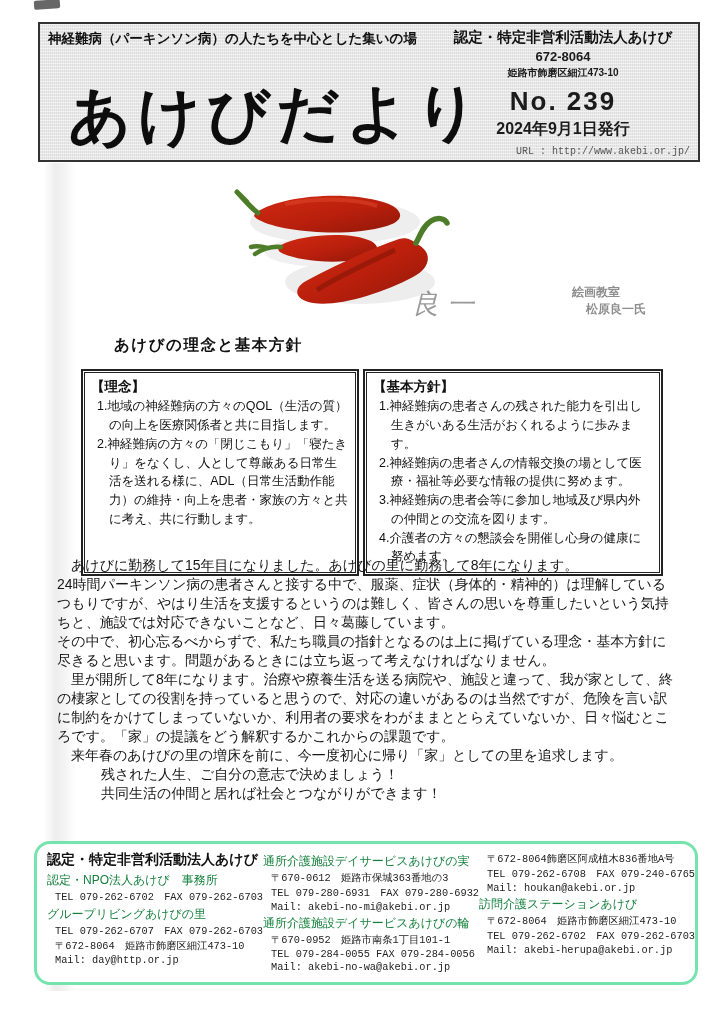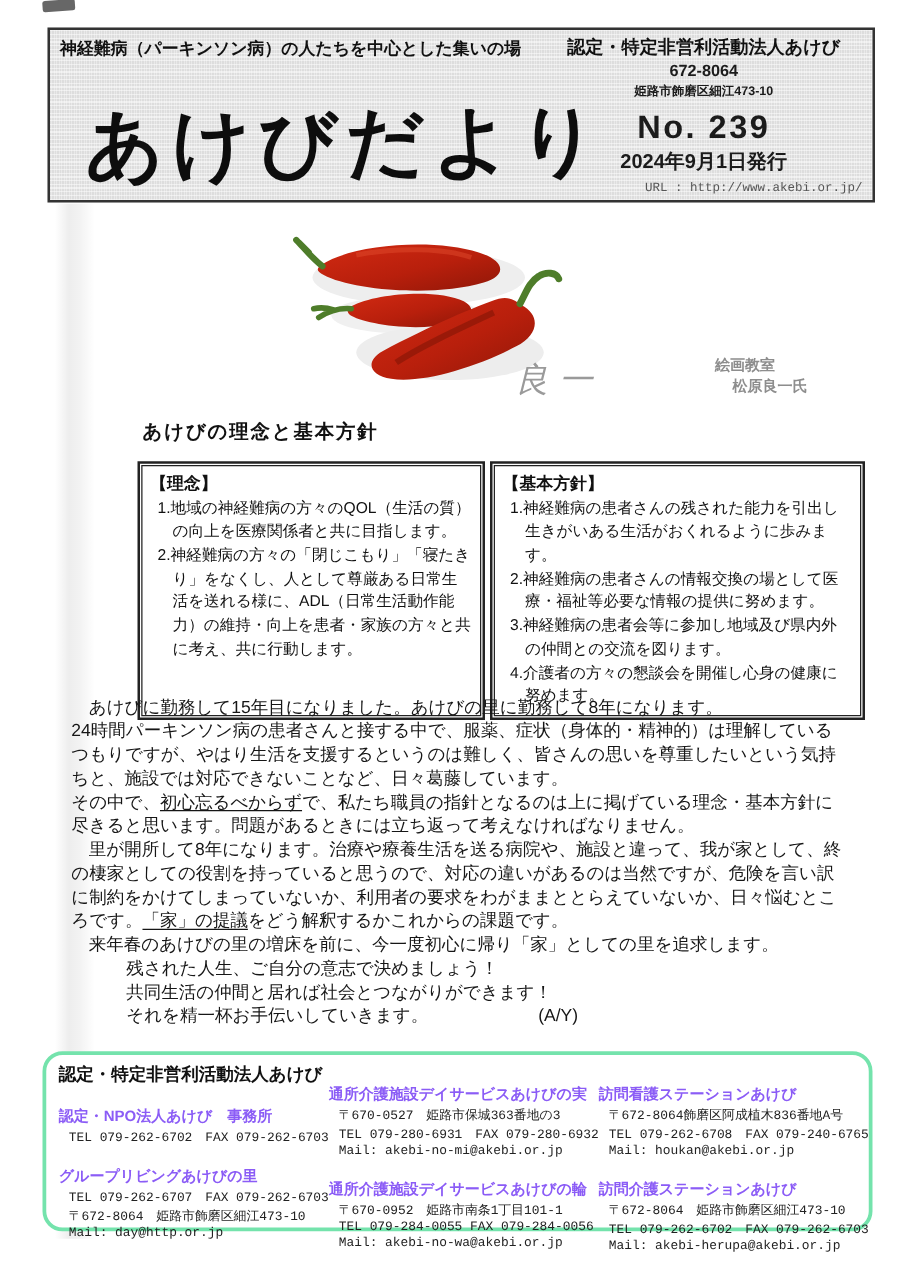--- a/index.html
+++ b/index.html
@@ -30,42 +30,42 @@
   #artwork{position:absolute;left:185px;top:182px;width:310px;height:135px;}
   #art-sig{position:absolute;left:412px;top:286px;font-size:27px;color:#9a9a9a;
     font-style:italic;letter-spacing:8px;}
   #art-caption{position:absolute;left:572px;top:284px;font-size:12px;color:#8d8d8d;
     font-weight:bold;line-height:1.45;}
   #art-caption .cap2{margin-left:14px;}
   
   #sec-heading{position:absolute;left:114px;top:335px;font-size:15.5px;font-weight:bold;
     letter-spacing:1.5px;color:#111;}
   
-  #boxes{position:absolute;left:84px;top:372px;width:576px;display:flex;gap:10px;margin-left:29px;}
+  #boxes{position:absolute;left:84px;top:372px;width:576px;display:flex;gap:10px;}
   .pbox{border:1px solid #222;outline:2px solid #222;outline-offset:1px;background:#fff;
     padding:4px 6px 6px 6px;font-size:12.5px;line-height:1.5;color:#111;}
   #box-rinen{width:258px;}
   #box-policy{width:280px;}
   .pbox-title{font-weight:bold;font-size:13.5px;}
   .pbox-item{margin:0 0 0 6px;padding-left:12px;text-indent:-12px;}
   
   #body-text{position:absolute;left:57px;top:556px;width:618px;font-size:14px;
     line-height:1.36;color:#161616;}
   #body-text p{margin:0;}
-  .uline{text-decoration:underline;text-underline-offset:2px;}
+  .uline{text-underline-offset:2px;}
   .slogan{margin-left:44px !important;}
   .closing-line{margin-left:44px !important;}
   .initials{display:inline-block;margin-left:88px;}
   
   #footer{position:absolute;left:34px;top:841px;width:664px;height:144px;
     border:3px solid #74e3ac;border-radius:16px;background:#fff;
     display:flex;padding:7px 8px 4px 10px;box-sizing:border-box;gap:8px;}
   .fcol{flex:1;min-width:0;}
   .f-big{font-size:14px;font-weight:bold;color:#111;margin-bottom:3px;white-space:nowrap;}
-  .f-head{font-size:12px;font-weight:bold;color:#8b5cf6;margin-top:16px;white-space:nowrap;}
+  .f-head{font-size:12px;font-weight:normal;color:#15803d;margin-top:2px;white-space:nowrap;}
   .f-ind{font-size:10.3px;color:#222;margin-left:8px;margin-top:1px;white-space:nowrap;
     font-family:"Liberation Mono","DejaVu Sans Mono",monospace;}
 </style>
 </head>
 <body>
 
 <div id="page">
 
   <div id="corner-smudge"></div>
   <div id="fold-band"></div>
@@ -133,45 +133,43 @@
   </div>
 
   <div id="body-text">
     <p>　あけびに勤務して15年目になりました。あけびの里に勤務して8年になります。</p>
     <p>24時間パーキンソン病の患者さんと接する中で、服薬、症状（身体的・精神的）は理解しているつもりですが、やはり生活を支援するというのは難しく、皆さんの思いを尊重したいという気持ちと、施設では対応できないことなど、日々葛藤しています。</p>
     <p><span>その中で、</span><span class="uline">初心忘るべからず</span><span>で、私たち職員の指針となるのは上に掲げている理念・基本方針に尽きると思います。問題があるときには立ち返って考えなければなりません。</span></p>
     <p><span>　里が開所して8年になります。治療や療養生活を送る病院や、施設と違って、我が家として、終の棲家としての役割を持っていると思うので、対応の違いがあるのは当然ですが、危険を言い訳に制約をかけてしまっていないか、利用者の要求をわがままととらえていないか、日々悩むところです。</span><span class="uline">「家」の提議</span><span>をどう解釈するかこれからの課題です。</span></p>
     <p>　来年春のあけびの里の増床を前に、今一度初心に帰り「家」としての里を追求します。</p>
     <p class="slogan">残された人生、ご自分の意志で決めましょう！</p>
     <p class="slogan">共同生活の仲間と居れば社会とつながりができます！</p>
-    <p class="closing-line"><span>それを精一杯お手伝いしていきます。</span><span class="initials">(A/Y)</span></p>
   </div>
 
   <div id="footer">
     <div class="fcol">
       <div class="f-big">認定・特定非営利活動法人あけび</div>
       <div class="f-head">認定・NPO法人あけび　事務所</div>
       <div class="f-ind">TEL 079-262-6702　FAX 079-262-6703</div>
       <div class="f-head">グループリビングあけびの里</div>
       <div class="f-ind">TEL 079-262-6707　FAX 079-262-6703</div>
       <div class="f-ind">〒672-8064　姫路市飾磨区細江473-10</div>
       <div class="f-ind">Mail: day@http.or.jp</div>
     </div>
     <div class="fcol">
       <div class="f-head">通所介護施設デイサービスあけびの実</div>
-      <div class="f-ind">〒670-0527　姫路市保城363番地の3</div>
+      <div class="f-ind">〒670-0612　姫路市保城363番地の3</div>
       <div class="f-ind">TEL 079-280-6931　FAX 079-280-6932</div>
       <div class="f-ind">Mail: akebi-no-mi@akebi.or.jp</div>
       <div class="f-head">通所介護施設デイサービスあけびの輪</div>
       <div class="f-ind">〒670-0952　姫路市南条1丁目101-1</div>
       <div class="f-ind">TEL 079-284-0055 FAX 079-284-0056</div>
       <div class="f-ind">Mail: akebi-no-wa@akebi.or.jp</div>
     </div>
     <div class="fcol">
-      <div class="f-head">訪問看護ステーションあけび</div>
       <div class="f-ind">〒672-8064飾磨区阿成植木836番地A号</div>
       <div class="f-ind">TEL 079-262-6708　FAX 079-240-6765</div>
       <div class="f-ind">Mail: houkan@akebi.or.jp</div>
       <div class="f-head">訪問介護ステーションあけび</div>
       <div class="f-ind">〒672-8064　姫路市飾磨区細江473-10</div>
       <div class="f-ind">TEL 079-262-6702　FAX 079-262-6703</div>
       <div class="f-ind">Mail: akebi-herupa@akebi.or.jp</div>
     </div>
   </div>
 

